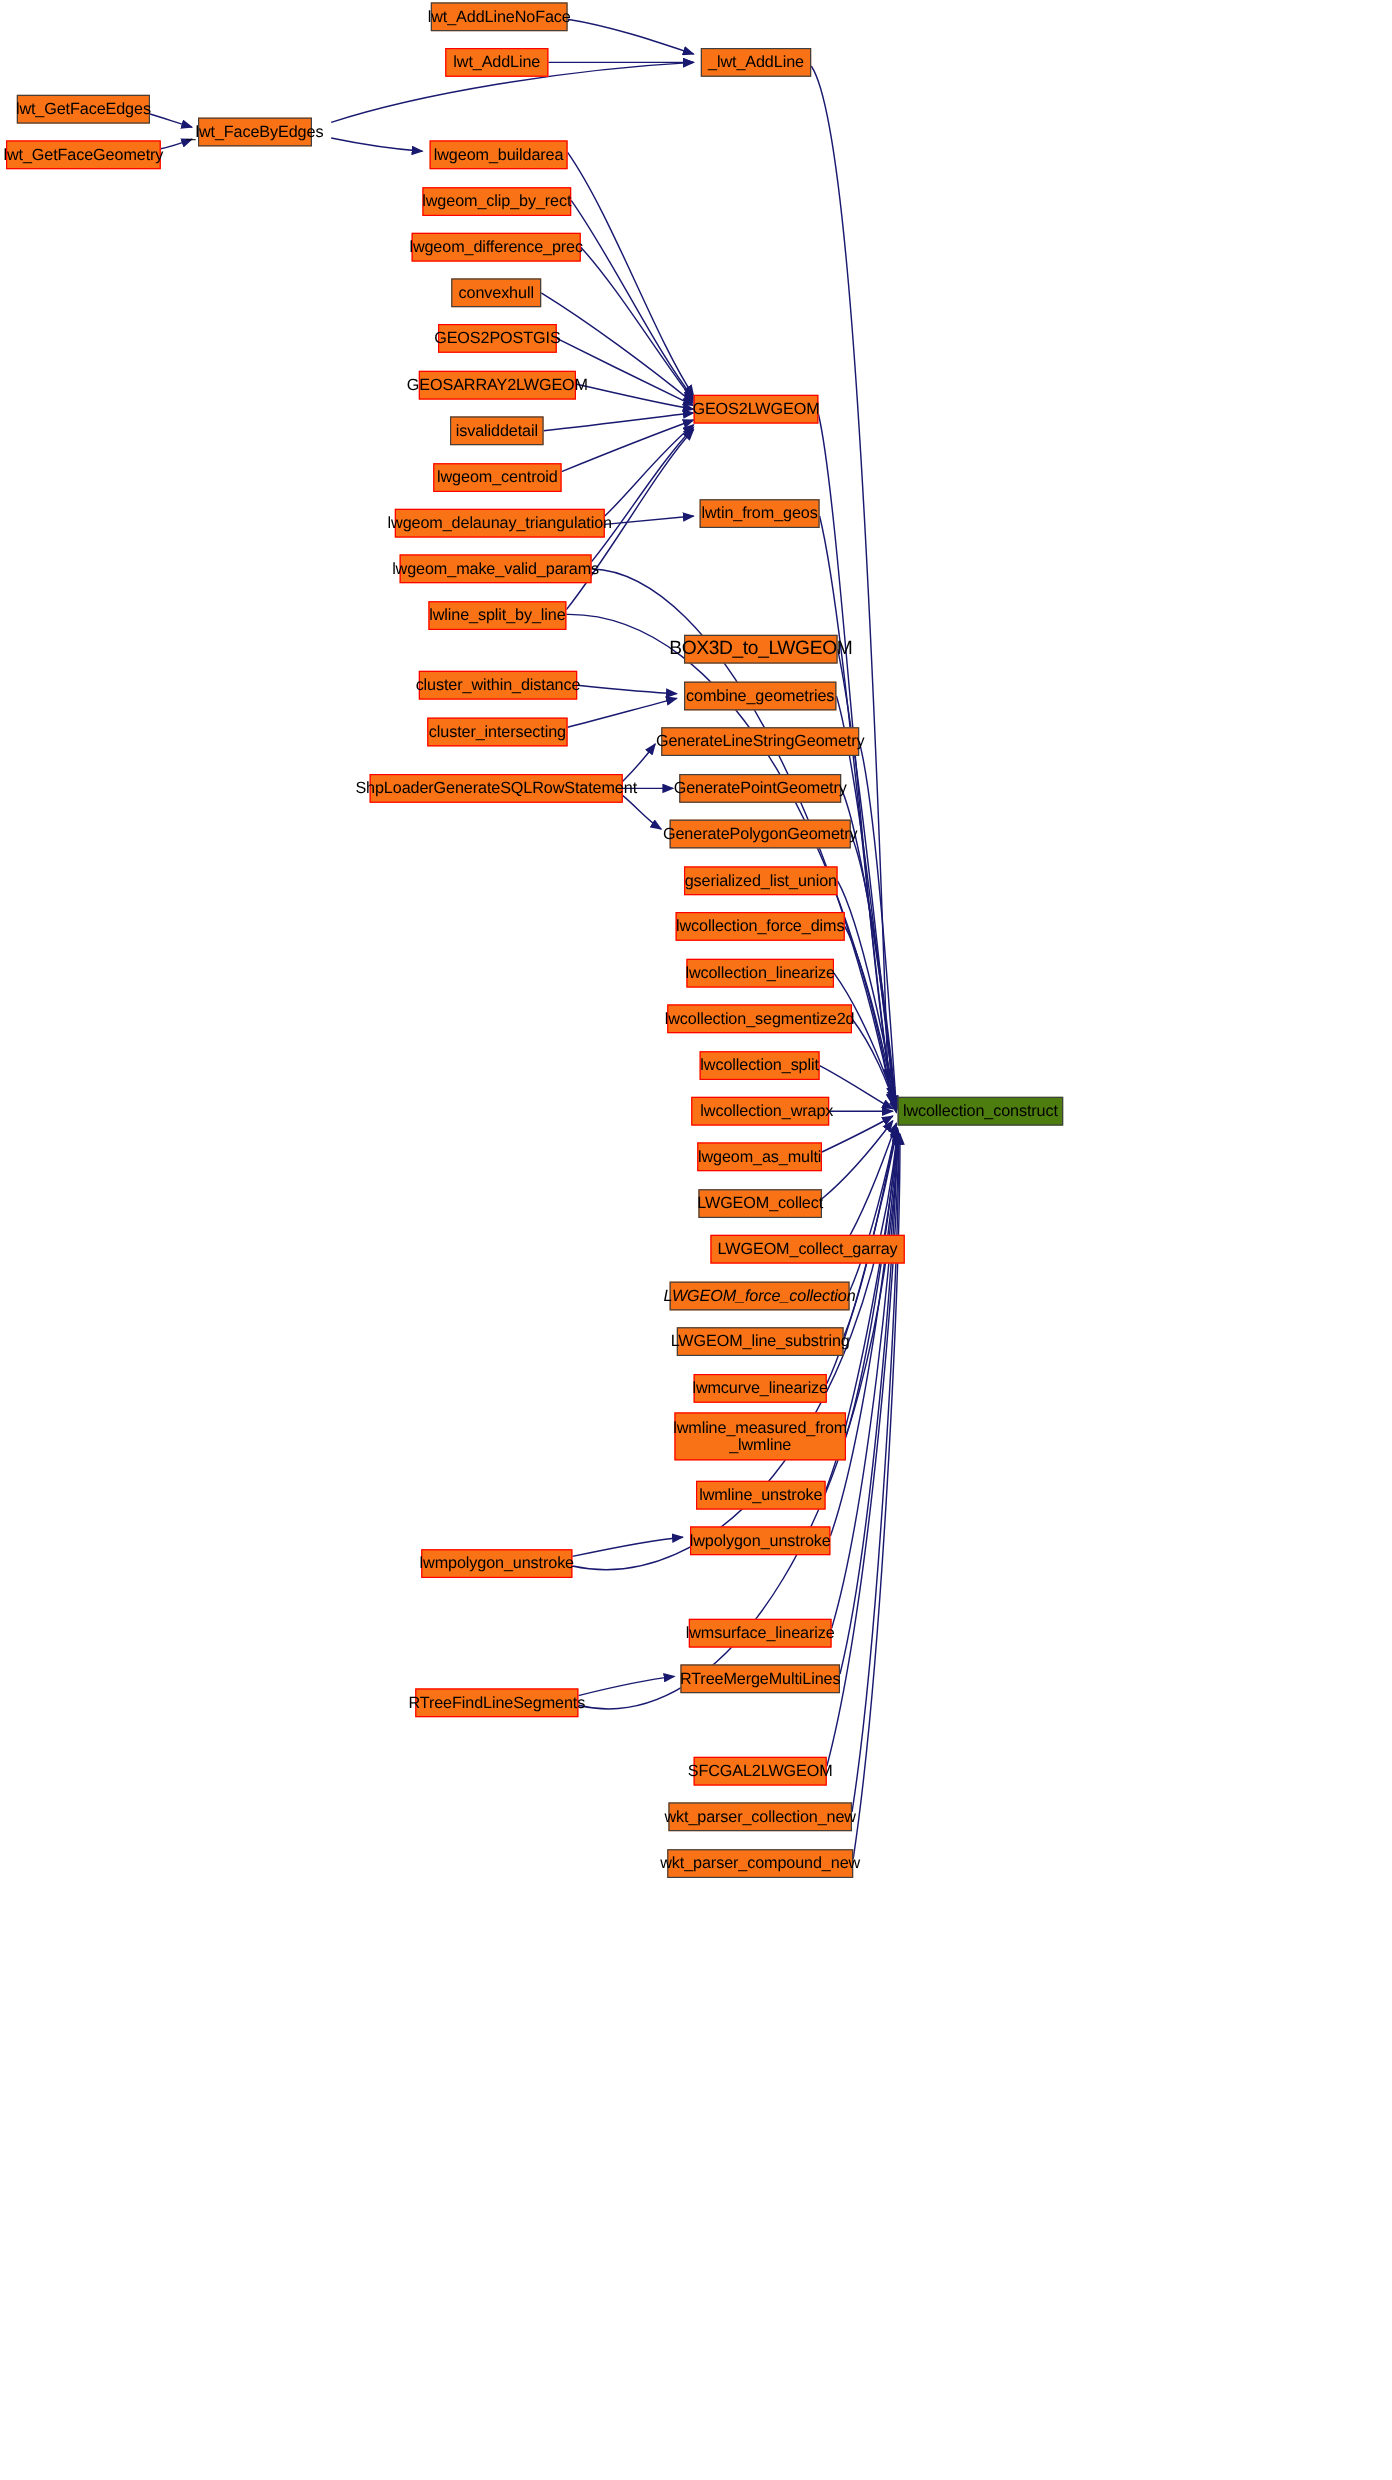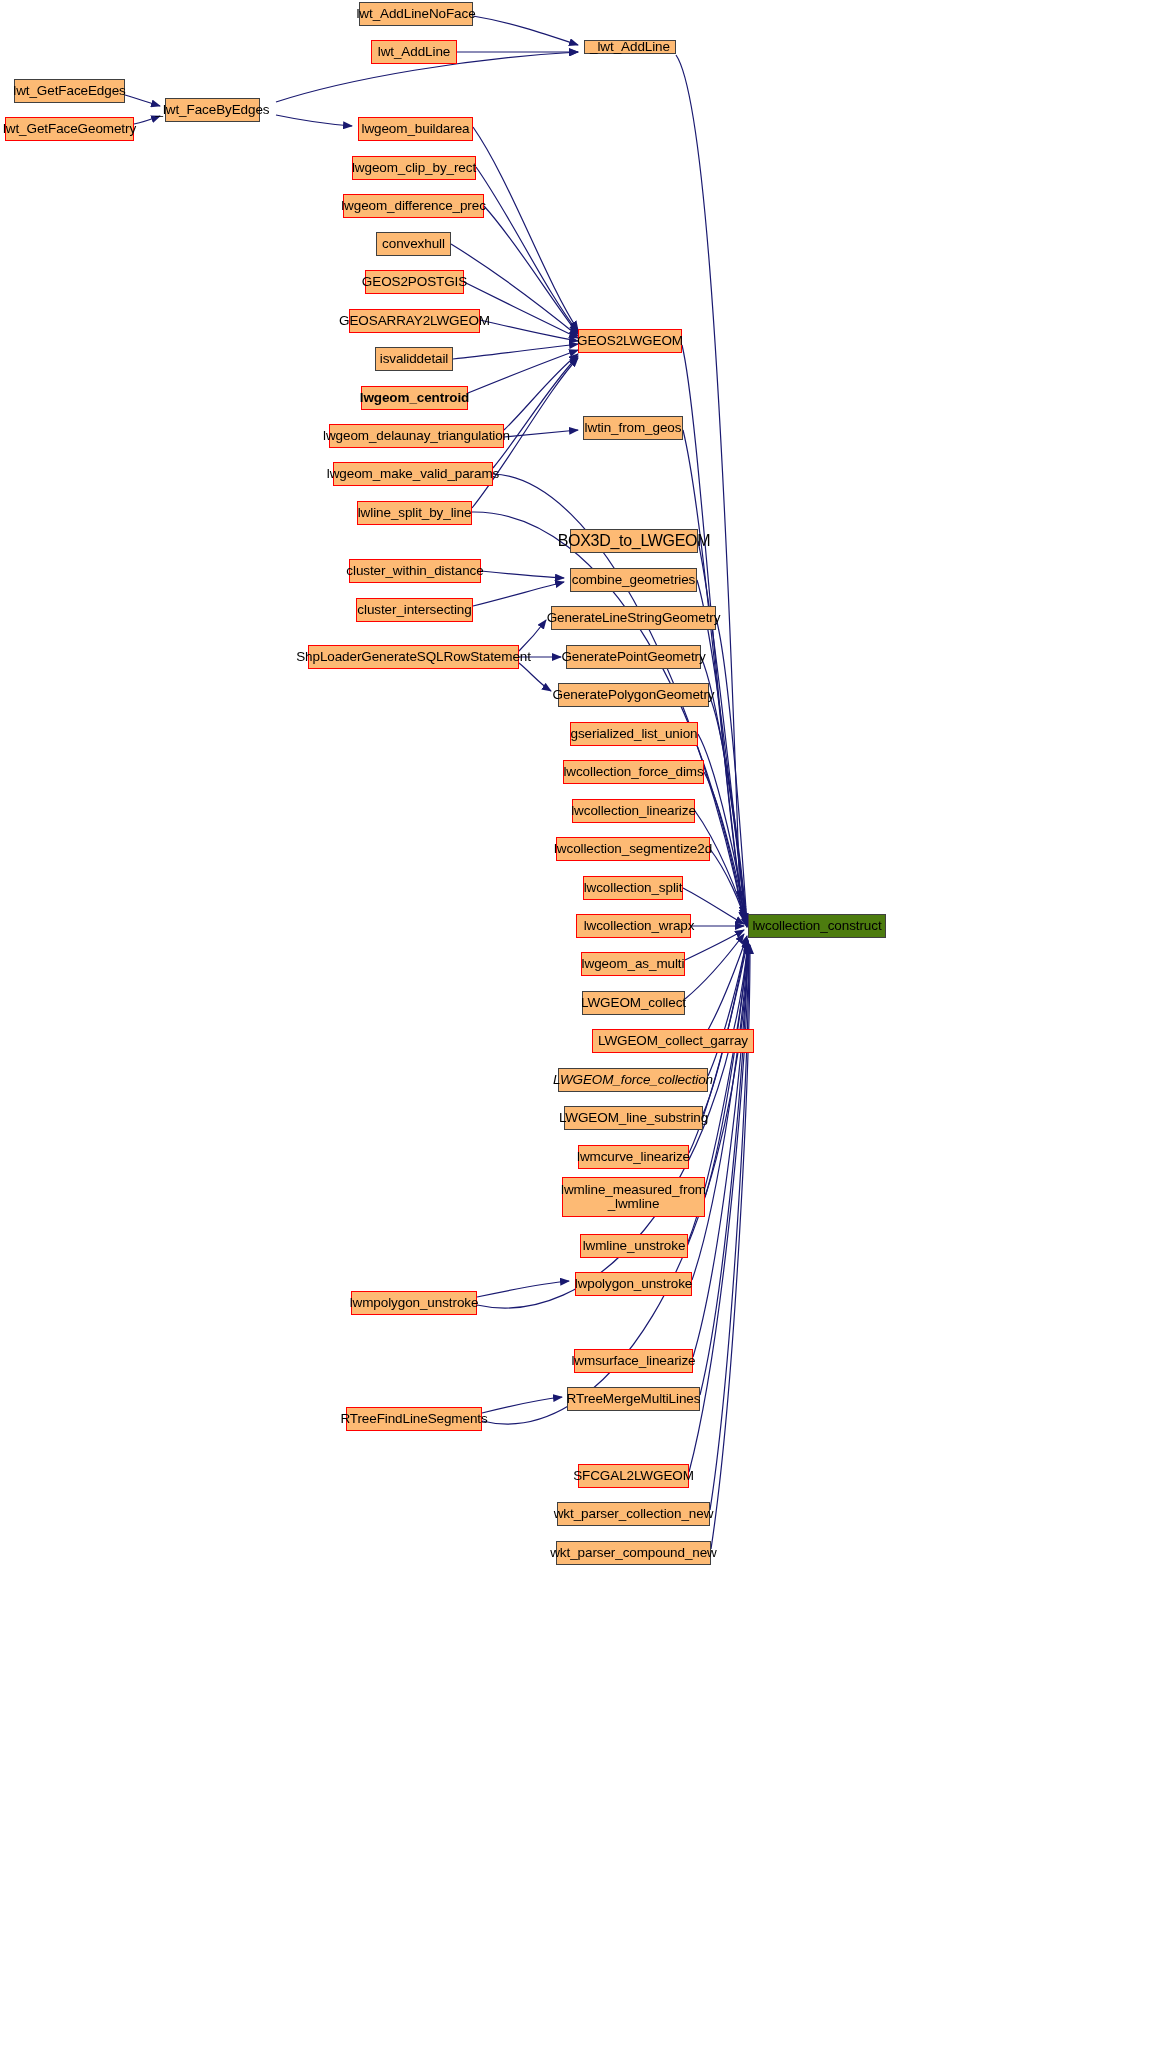--- a/index.html
+++ b/index.html
@@ -24,21 +24,21 @@
     width: 1160px;
     height: 2067px;
     pointer-events: none;
   }
   .node {
     position: absolute;
     box-sizing: border-box;
     display: flex;
     align-items: center;
     justify-content: center;
-    background: #fdba74;
+    background: #f97316;
     border: 1px solid #ff0000;
     color: #000000;
     font-size: 13.5px;
     line-height: 1.05;
     white-space: pre;
     text-align: center;
     letter-spacing: -0.1px;
     z-index: 5;
   }
   .node.black {
@@ -123,32 +123,32 @@
         <path d="M482,1413 C510,1406 545,1399 562,1397" fill="none" stroke="#191970" stroke-width="1.2" marker-end="url(#arrow)"></path>
         <path d="M482,1421 C600,1450 730,1270 749,944" fill="none" stroke="#191970" stroke-width="1.2" marker-end="url(#arrow)"></path>
         <path d="M689,1472 C724,1340 748,1050 749,945" fill="none" stroke="#191970" stroke-width="1.2" marker-end="url(#arrow)"></path>
         <path d="M710,1510 C732,1370 749,1060 749,945" fill="none" stroke="#191970" stroke-width="1.2" marker-end="url(#arrow)"></path>
         <path d="M711,1549 C735,1390 750,1070 750,945" fill="none" stroke="#191970" stroke-width="1.2" marker-end="url(#arrow)"></path>
       </g>
   </svg>
   <div id="nodes-group">
       <div class="node black" style="left: 359px; top: 2px; width: 114px; height: 24px;"><span class="nlabel">lwt_AddLineNoFace</span></div>
       <div class="node red" style="left: 371px; top: 40px; width: 86px; height: 24px;"><span class="nlabel">lwt_AddLine</span></div>
-      <div class="node black" style="left: 584px; top: 40px; width: 92px; height: 14px;"><span class="nlabel">_lwt_AddLine</span></div>
+      <div class="node black" style="left: 584px; top: 40px; width: 92px; height: 24px;"><span class="nlabel">_lwt_AddLine</span></div>
       <div class="node black" style="left: 14px; top: 79px; width: 111px; height: 24px;"><span class="nlabel">lwt_GetFaceEdges</span></div>
       <div class="node red" style="left: 5px; top: 117px; width: 129px; height: 24px;"><span class="nlabel">lwt_GetFaceGeometry</span></div>
       <div class="node black" style="left: 165px; top: 98px; width: 95px; height: 24px;"><span class="nlabel">_lwt_FaceByEdges</span></div>
       <div class="node red" style="left: 358px; top: 117px; width: 115px; height: 24px;"><span class="nlabel">lwgeom_buildarea</span></div>
       <div class="node red" style="left: 352px; top: 156px; width: 124px; height: 24px;"><span class="nlabel">lwgeom_clip_by_rect</span></div>
       <div class="node red" style="left: 343px; top: 194px; width: 141px; height: 24px;"><span class="nlabel">lwgeom_difference_prec</span></div>
       <div class="node black" style="left: 376px; top: 232px; width: 75px; height: 24px;"><span class="nlabel">convexhull</span></div>
       <div class="node red" style="left: 365px; top: 270px; width: 99px; height: 24px;"><span class="nlabel">GEOS2POSTGIS</span></div>
       <div class="node red" style="left: 349px; top: 309px; width: 131px; height: 24px;"><span class="nlabel">GEOSARRAY2LWGEOM</span></div>
       <div class="node black" style="left: 375px; top: 347px; width: 78px; height: 24px;"><span class="nlabel">isvaliddetail</span></div>
-      <div class="node red" style="left: 361px; top: 386px; width: 107px; height: 24px; font-weight: bold;"><span class="nlabel">lwgeom_centroid</span></div>
+      <div class="node red" style="left: 361px; top: 386px; width: 107px; height: 24px;"><span class="nlabel">lwgeom_centroid</span></div>
       <div class="node red" style="left: 578px; top: 329px; width: 104px; height: 24px;"><span class="nlabel">GEOS2LWGEOM</span></div>
       <div class="node black" style="left: 583px; top: 416px; width: 100px; height: 24px;"><span class="nlabel">lwtin_from_geos</span></div>
       <div class="node red" style="left: 329px; top: 424px; width: 175px; height: 24px;"><span class="nlabel">lwgeom_delaunay_triangulation</span></div>
       <div class="node red" style="left: 333px; top: 462px; width: 160px; height: 24px;"><span class="nlabel">lwgeom_make_valid_params</span></div>
       <div class="node red" style="left: 357px; top: 501px; width: 115px; height: 24px;"><span class="nlabel">lwline_split_by_line</span></div>
       <div class="node black mono" style="left: 570px; top: 529px; width: 128px; height: 24px;"><span class="nlabel">BOX3D_to_LWGEOM</span></div>
       <div class="node red" style="left: 349px; top: 559px; width: 132px; height: 24px;"><span class="nlabel">cluster_within_distance</span></div>
       <div class="node black" style="left: 570px; top: 568px; width: 127px; height: 24px;"><span class="nlabel">combine_geometries</span></div>
       <div class="node red" style="left: 356px; top: 598px; width: 117px; height: 24px;"><span class="nlabel">cluster_intersecting</span></div>
       <div class="node black" style="left: 551px; top: 606px; width: 165px; height: 24px;"><span class="nlabel">GenerateLineStringGeometry</span></div>

